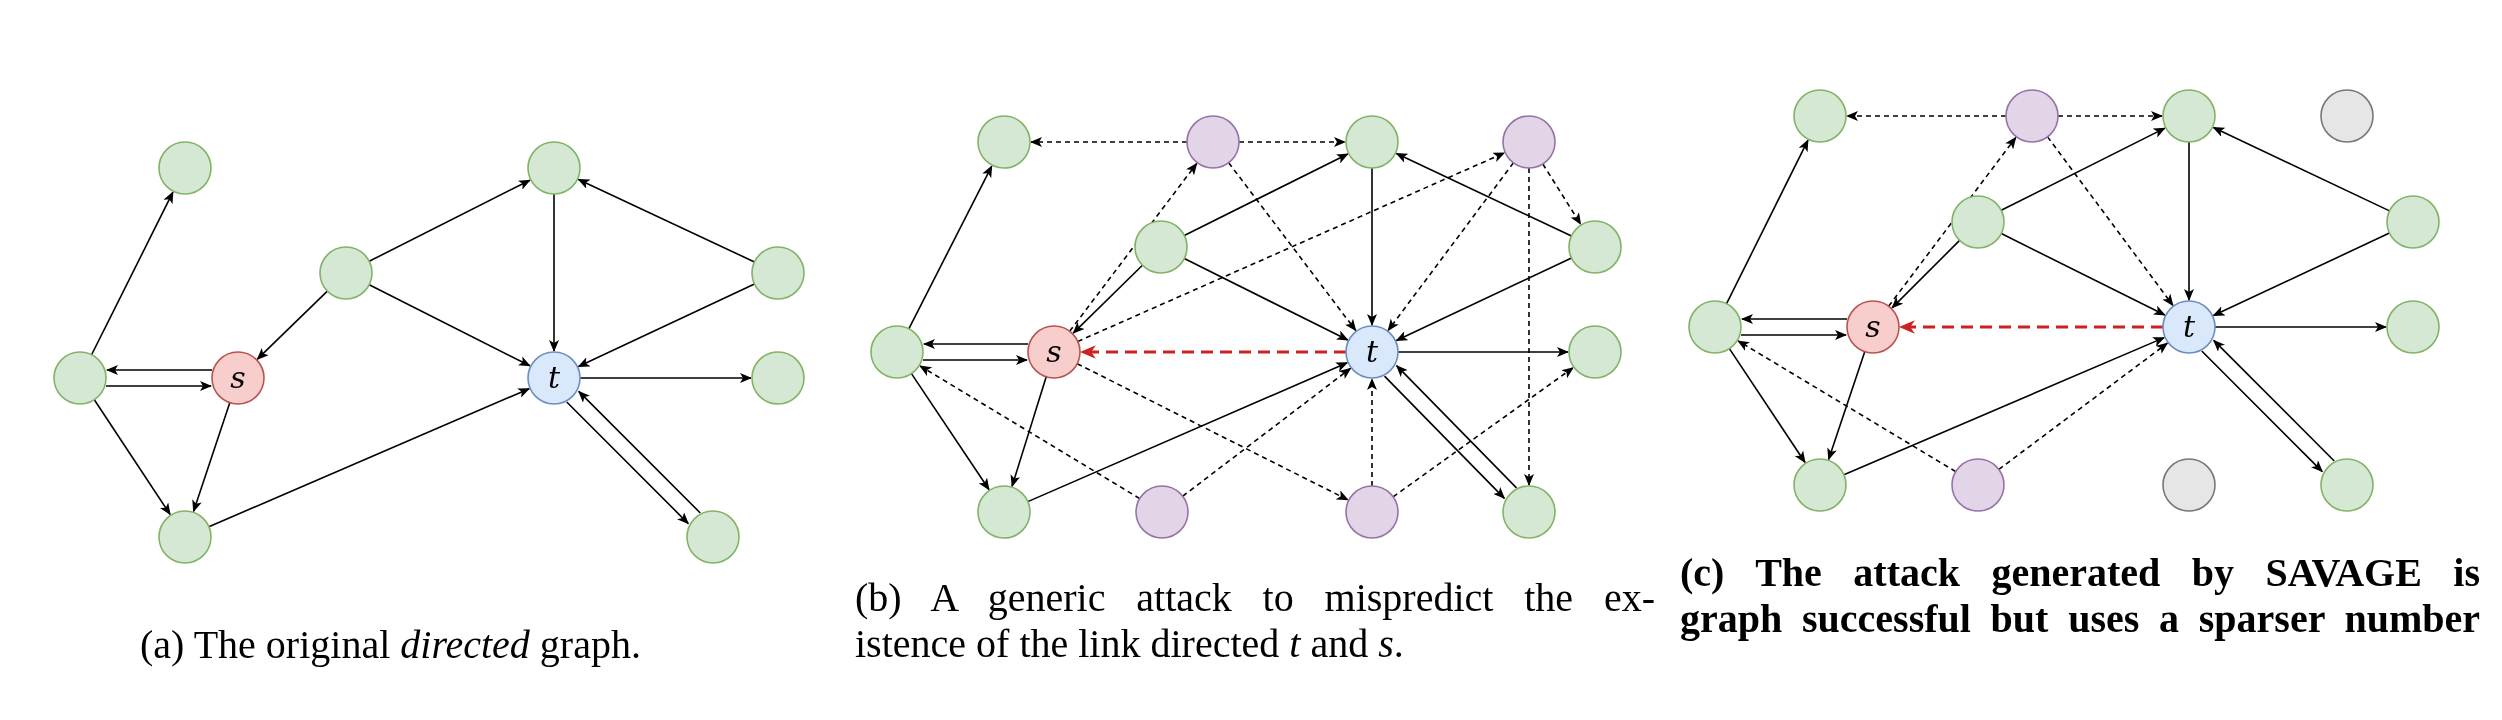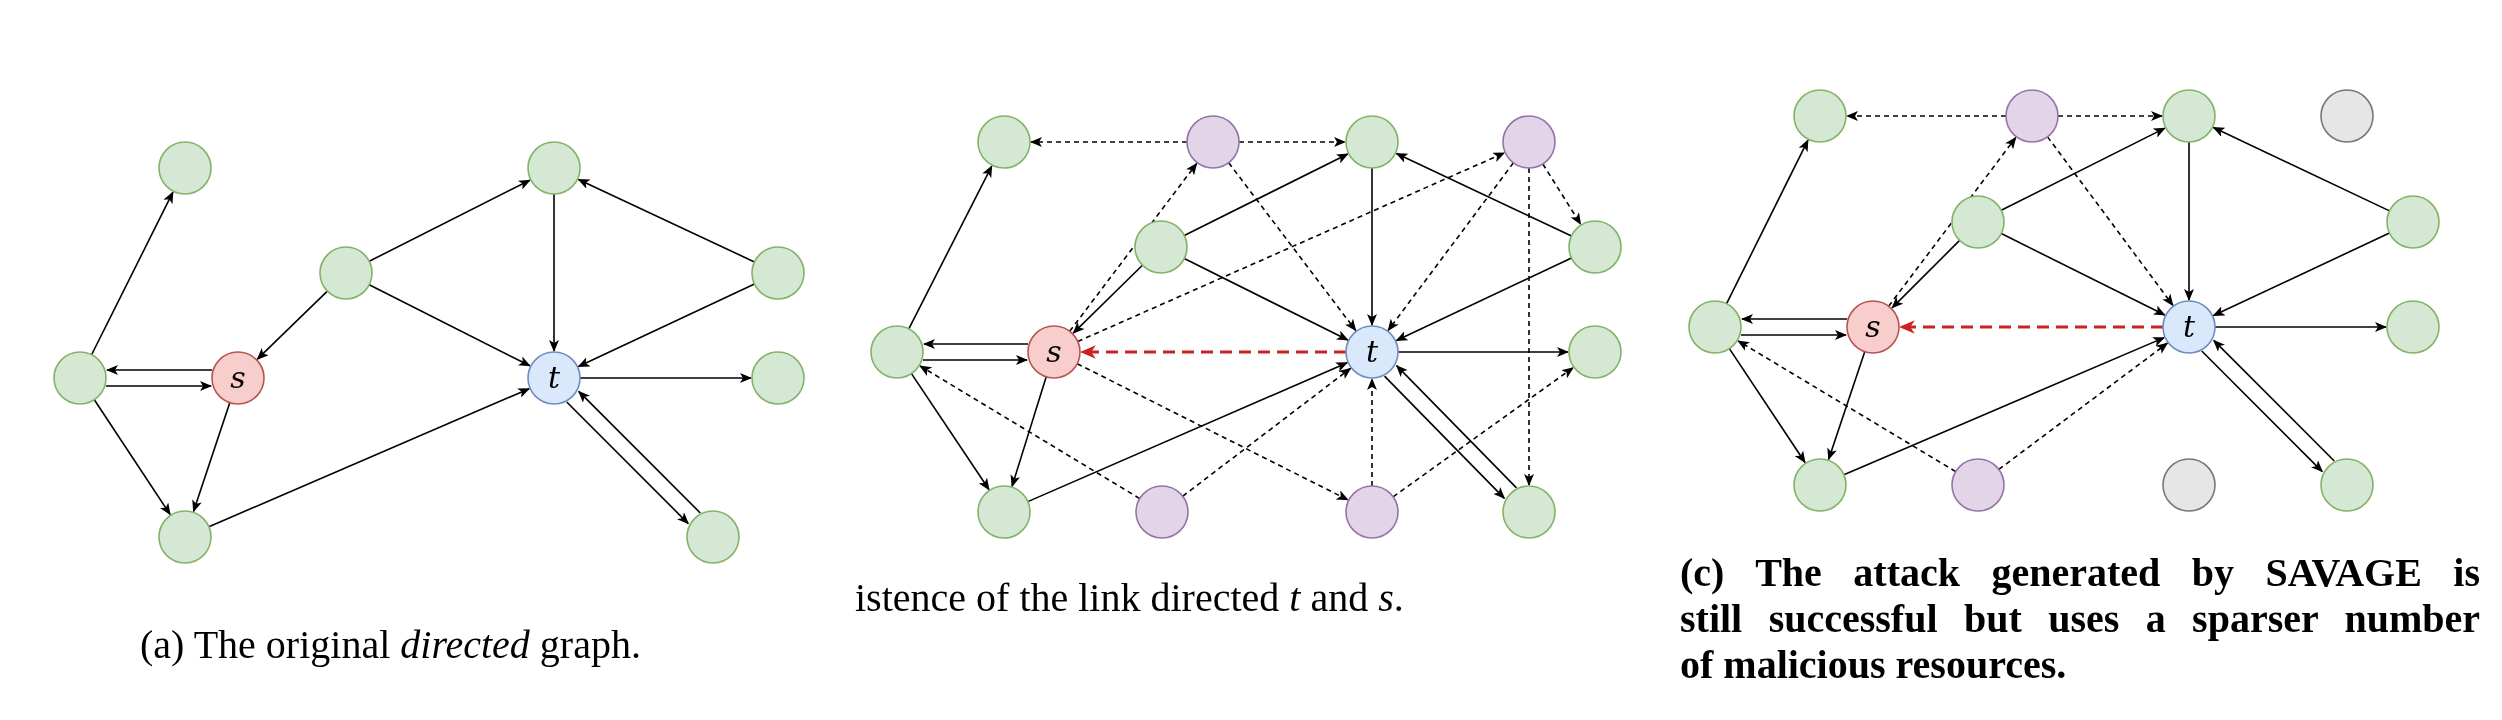--- a/index.html
+++ b/index.html
@@ -157,20 +157,20 @@
         <circle cx="2347" cy="485" r="26" fill="#d5e8d4" stroke="#82b366" stroke-width="1.6"></circle>
       </g>
   </g>
 </svg>
 
 <div id="cap-a" class="caption">
   <span>(a) The original </span><span class="it">directed</span><span> graph.</span>
 </div>
 
 <div id="cap-b" class="caption">
+  <span class="cap-line justify"><span>(b) A generic attack to mispredict the ex-</span></span>
   <span class="cap-line"><span>istence of the link directed </span><span class="it">t</span><span> and </span><span class="it">s</span><span>.</span></span>
 </div>
 
 <div id="cap-c" class="caption">
   <span class="cap-line justify">(c) The attack generated by SAVAGE is</span>
-  <span class="cap-line justify">still successful but uses a sparser number</span>
-  <span class="cap-line">of malicious resources.</span>
+  <span class="cap-line justify">graph successful but uses a sparser number</span>
 </div>
 
 </body></html>

